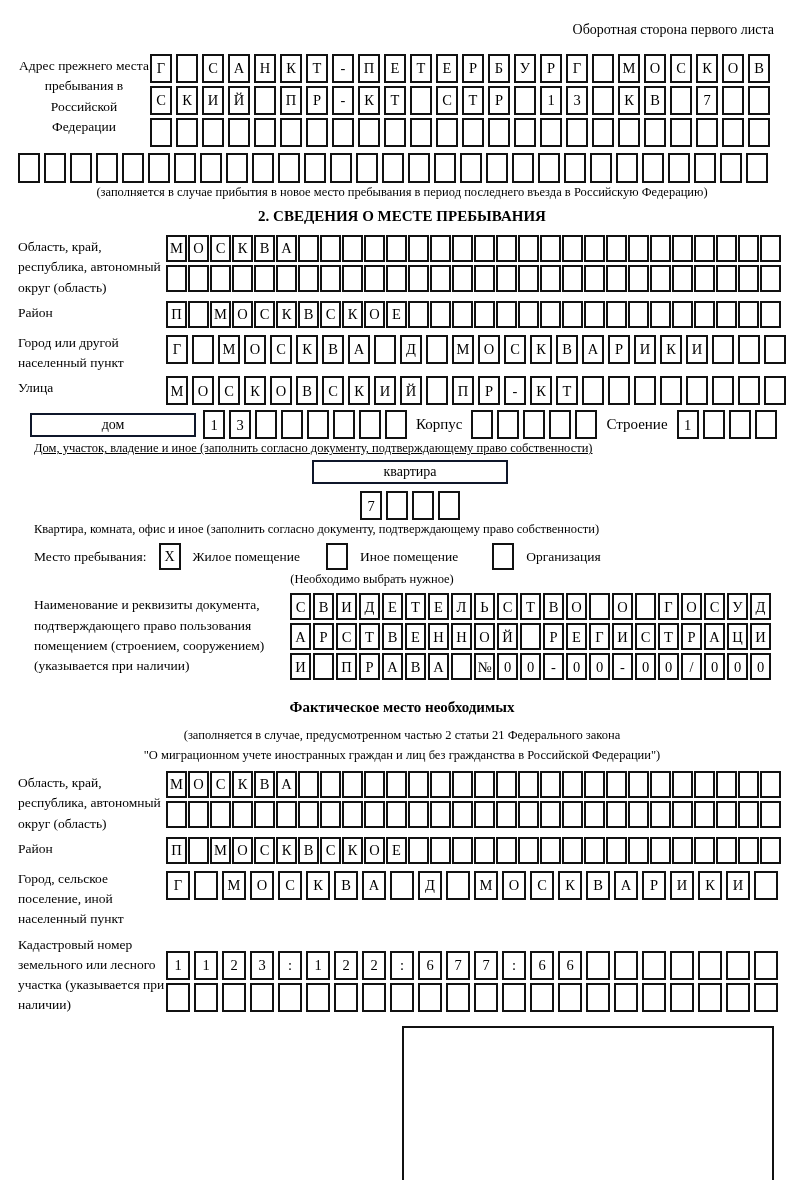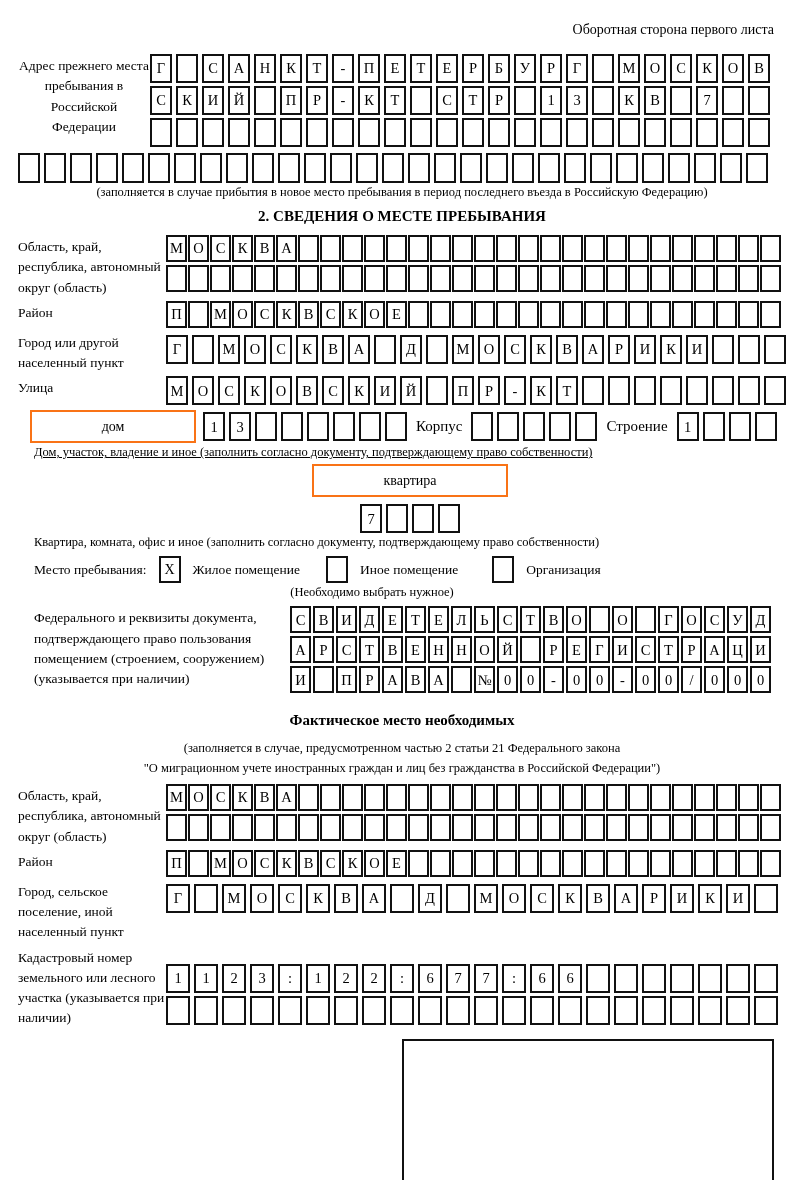--- a/index.html
+++ b/index.html
@@ -23,21 +23,21 @@
   .full   { gap:4px; } .full   .cell { width:22px; height:30px; }
   .doccells{ gap:2px; } .doccells .cell { width:21px; height:27px; }
   
   .frow { display:flex; align-items:flex-start; margin-bottom:3px; }
   .flabel { flex:0 0 148px; padding-top:2px; line-height:1.5; }
   .flabel-narrow { flex:0 0 132px; }
   .stack > .cellrow { margin-bottom:3px; }
   .caption { text-align:center; font-size:12.5px; margin:2px 0 4px 0; }
   .sect-title { text-align:center; font-weight:bold; font-size:15px; margin:8px 0 10px 0; }
   .valbox {
-    border:2px solid #f97316; height:33px; display:flex; align-items:center; justify-content:center;
+    border:2px solid #0f172a; height:24px; display:flex; align-items:center; justify-content:center;
     font-size:14px;
   }
   .houserow { display:flex; align-items:center; gap:7px; margin:5px 0 2px 12px; }
   .aptrow   { display:flex; align-items:center; gap:7px; margin:4px 0 2px 16px;flex-direction:column; }
   .inline-lbl { font-size:15px; white-space:nowrap; padding:0 2px; }
   .checkrow { display:flex; align-items:center; gap:12px; margin:6px 0 0 16px; }
   .checkbox { width:22px; height:27px; border:2px solid #111; display:flex; align-items:center; justify-content:center; font-size:14px; }
   .docrow { display:flex; align-items:flex-start; margin:6px 0 0 16px; }
   .doclabel { flex:0 0 256px; line-height:1.5; padding-top:2px; }
   .doc-stack > .cellrow { margin-bottom:3px; }
@@ -375,21 +375,21 @@
   <div class="checkbox">X</div>
   <span>Жилое помещение</span>
   <div class="checkbox" style="margin-left:14px;"></div>
   <span>Иное помещение</span>
   <div class="checkbox" style="margin-left:22px;"></div>
   <span>Организация</span>
 </div>
 <div class="caption" style="margin-left:-60px;">(Необходимо выбрать нужное)</div>
 
 <div class="docrow">
-  <div class="doclabel">Федерального и реквизиты документа, подтверждающего право пользования помещением (строением, сооружением) (указывается при наличии)</div>
+  <div class="doclabel">Наименование и реквизиты документа, подтверждающего право пользования помещением (строением, сооружением) (указывается при наличии)</div>
   <div class="doc-stack">
     <div class="cellrow doccells">
         <div class="cell">С</div>
         <div class="cell">В</div>
         <div class="cell">И</div>
         <div class="cell">Д</div>
         <div class="cell">Е</div>
         <div class="cell">Т</div>
         <div class="cell">Е</div>
         <div class="cell">Л</div>

